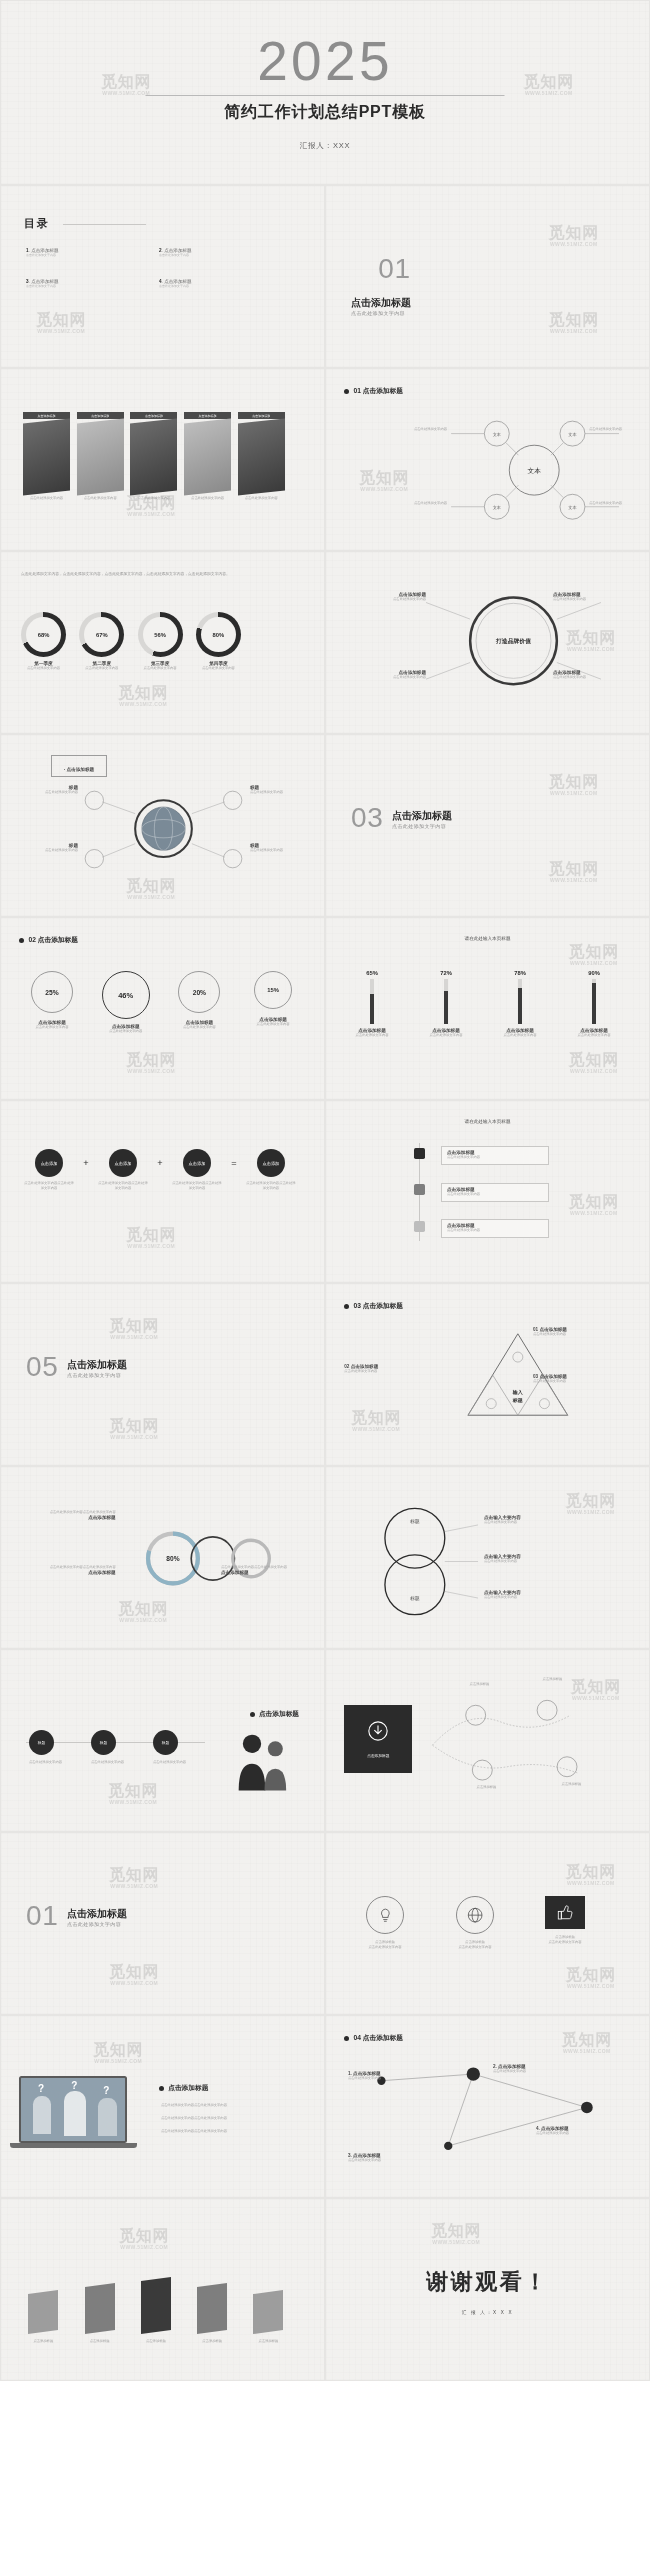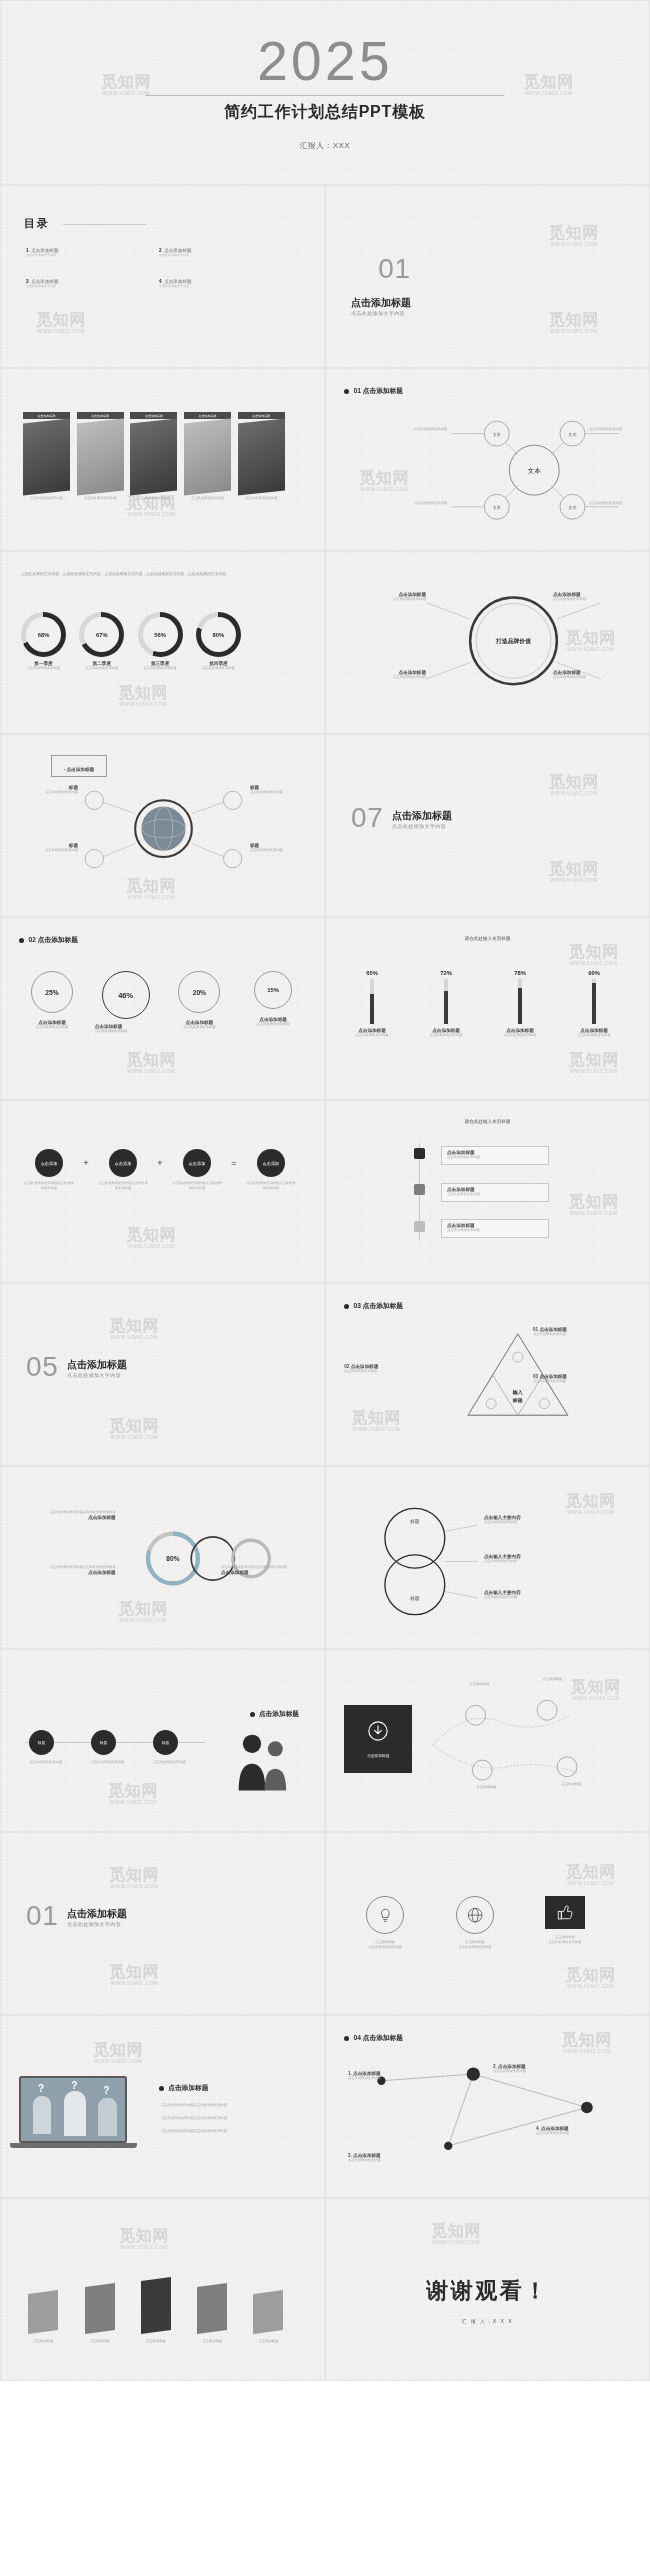--- a/index.html
+++ b/index.html
@@ -379,21 +379,21 @@
         <div class="tiny2">点击此处添加文字内容</div>
       </div>
       <div class="wm" style="left:125px; top:142px;">
         <span class="big">觅知网</span>
           <span class="sm">WWW.51MIZ.COM</span>
       </div>
     </div>
 
     <div class="slide">
       <div style="position:absolute; left:25px; top:67px; display:flex; align-items:flex-end; gap:8.3px;">
-        <div class="bignum">07</div>
+        <div class="bignum">03</div>
         <div style="padding-bottom:5px;">
           <div class="sec-title">点击添加标题</div>
           <div class="sec-sub">点击此处添加文字内容</div>
         </div>
       </div>
       <div class="wm" style="right:50px; top:38px;">
         <span class="big">觅知网</span>
           <span class="sm">WWW.51MIZ.COM</span>
       </div>
       <div class="wm" style="right:50px; top:125px;">
@@ -408,21 +408,21 @@
       <div class="dot-title" style="left:18.3px; top:18.3px;">
         <span class="bullet"></span>
         <span>02 点击添加标题</span>
       </div>
       <div style="position:absolute; left:20px; top:53px; display:flex; gap:11.7px;">
         <div style="text-align:center; width:62px;">
           <div class="circle-o" style="width:42px;height:42px;margin:0 auto;font-size:6.7px;color:#2b2b2b;font-weight:bold;">25%</div>
           <div class="lbl" style="margin-top:6.7px;font-weight:bold;">点击添加标题</div>
           <div class="tiny2">点击此处添加文字内容</div>
         </div>
-        <div style="width:62px;">
+        <div style="text-align:center; width:62px;">
           <div class="circle-o" style="width:48px;height:48px;margin:0 auto;font-size:7.5px;color:#2b2b2b;font-weight:bold;border-width:1.3px;border-color:#3a3a3a;">46%</div>
           <div class="lbl" style="margin-top:5px;font-weight:bold;">点击添加标题</div>
           <div class="tiny2">点击此处添加文字内容</div>
         </div>
         <div style="text-align:center; width:62px;">
           <div class="circle-o" style="width:42px;height:42px;margin:0 auto;font-size:6.7px;color:#2b2b2b;font-weight:bold;">20%</div>
           <div class="lbl" style="margin-top:6.7px;font-weight:bold;">点击添加标题</div>
           <div class="tiny2">点击此处添加文字内容</div>
         </div>
         <div style="text-align:center; width:62px;">
@@ -876,21 +876,21 @@
           <div class="tiny2" style="margin-top:6.7px;">点击添加标题</div>
         </div>
       </div>
       <div class="wm" style="left:118px; top:28px;">
         <span class="big">觅知网</span>
           <span class="sm">WWW.51MIZ.COM</span>
       </div>
     </div>
 
     <div class="slide">
-      <div style="position:absolute; left:0; right:0; top:77px; text-align:center;">
+      <div style="position:absolute; left:0; right:0; top:68px; text-align:center;">
         <div class="thanks">谢谢观看！</div>
         <div class="lbl" style="margin-top:13.3px; letter-spacing:1.7px;">汇 报 人：X X X</div>
       </div>
       <div class="wm" style="left:105px; top:23px;">
         <span class="big">觅知网</span>
           <span class="sm">WWW.51MIZ.COM</span>
       </div>
     </div>
   </div>
 

